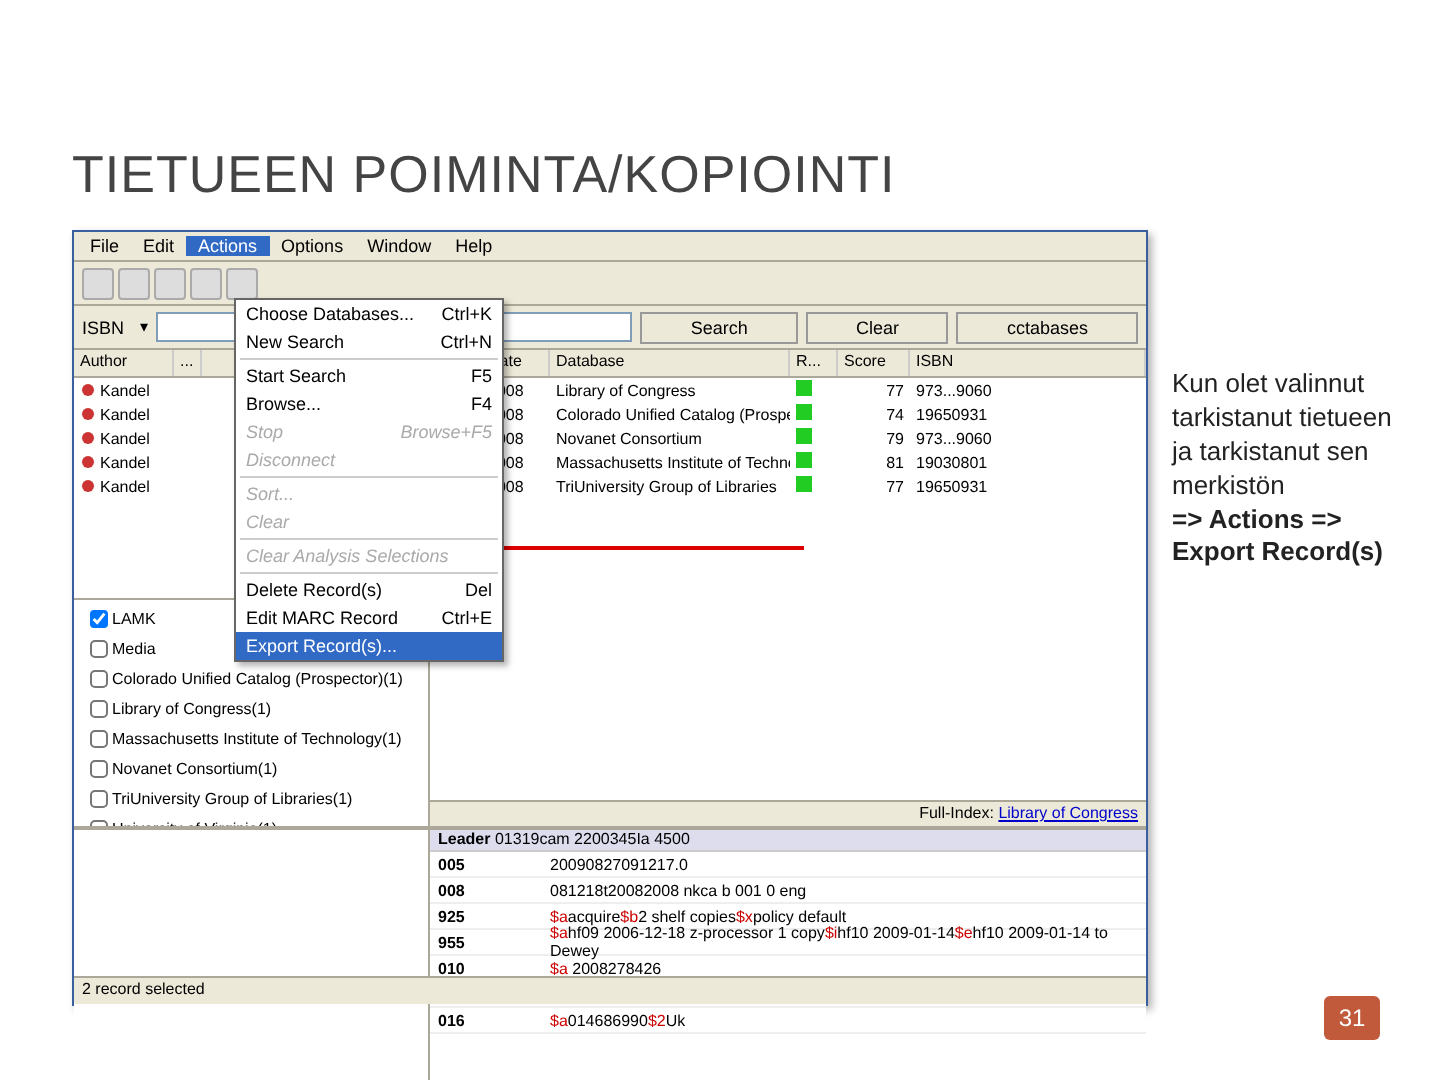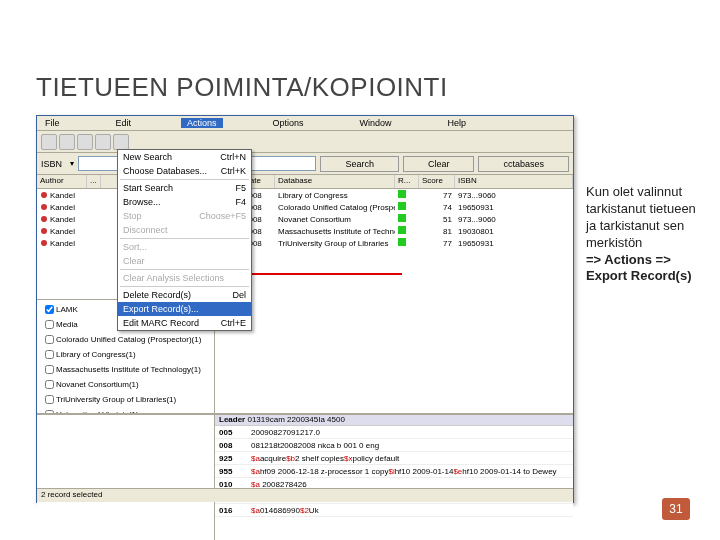--- a/index.html
+++ b/index.html
@@ -5,32 +5,32 @@
   * { box-sizing: border-box; font-family: Arial, sans-serif; }
   body { margin: 0; width: 720px; height: 540px; background: #fff; position: relative; overflow: hidden; }
   .slide-title { position: absolute; top: 72px; left: 36px; font-size: 26px; letter-spacing: 0.5px; color: #444; font-weight: 400; }
   .app-window { position: absolute; top: 115px; left: 36px; width: 538px; height: 388px; border: 1px solid #3a5f9f; box-shadow: 2px 2px 4px rgba(0,0,0,0.3); background: #ece9d8; font-size: 8px; }
   .titlebar { height: 18px; background: linear-gradient(#3f6ac5, #2754b0); color: #fff; display: flex; align-items: center; padding: 0 3px; }
   .titlebar .icon-placeholder { width: 12px; height: 12px; background: #fff; border-radius: 2px; margin-right: 4px; }
   .titlebar .title-text { flex: 1; font-size: 9px; font-weight: bold; }
   .win-buttons { display: flex; gap: 2px; }
   .win-btn { width: 14px; height: 13px; background: linear-gradient(#6a8fd8, #3a5fb0); border: 1px solid #1a3a80; border-radius: 2px; display: flex; align-items: center; justify-content: center; color: #fff; font-size: 8px; font-weight: bold; }
   .win-btn.close { background: linear-gradient(#e77, #c33); border-color: #a22; }
-  .menubar { height: 15px; background: #ece9d8; display: flex; align-items: center; padding: 0 2px; border-bottom: 1px solid #aca899; gap: 44px; }
+  .menubar { height: 15px; background: #ece9d8; display: flex; align-items: center; padding: 0 2px; border-bottom: 1px solid #aca899; }
   .menubar span { padding: 0 6px; font-size: 9px; }
   .menubar span.active { background: #316ac5; color: #fff; }
   .toolbar { height: 22px; background: #ece9d8; border-bottom: 1px solid #aca899; display: flex; align-items: center; padding: 0 4px; gap: 2px; }
   .toolbar-icon { width: 16px; height: 16px; background: #ddd; border: 1px solid #aaa; border-radius: 2px; }
   .search-row { height: 22px; background: #ece9d8; border-bottom: 1px solid #aca899; display: flex; align-items: center; padding: 0 4px; gap: 4px; }
   .search-row .label { font-size: 9px; padding-right: 4px; }
   .search-row input { height: 15px; flex: 1; border: 1px solid #7f9db9; font-size: 9px; padding: 0 2px; }
   .search-row .btn { height: 16px; padding: 0 24px; font-size: 9px; background: #ece9d8; border: 1px solid #999; }
   .dropdown-menu { position: absolute; top: 33px; left: 80px; width: 135px; background: #fff; border: 1px solid #666; box-shadow: 2px 2px 3px rgba(0,0,0,0.3); z-index: 10; font-size: 9px; }
   .menu-item { padding: 2px 5px; display: flex; justify-content: space-between; }
-  .menu-item.disabled { color: #aaa; }
+  .menu-item.disabled { color: #aaa; font-style: italic; }
   .menu-item.highlight { background: #316ac5; color: #fff; }
   .menu-sep { border-top: 1px solid #ccc; margin: 1px 2px; }
   .main-area { display: flex; height: 238px; }
   .left-pane { width: 178px; border-right: 1px solid #aca899; background: #fff; display: flex; flex-direction: column; }
   .results-header { height: 14px; background: #ece9d8; border-bottom: 1px solid #aca899; display: flex; font-size: 8px; }
   .results-header div { border-right: 1px solid #ccc; padding: 1px 3px; }
   .results-header div:first-child { width: 50px; }
   .results-body { flex: 1; background: #fff; }
   .result-row { height: 12px; display: flex; align-items: center; font-size: 8px; padding-left: 4px; }
   .result-row .dot { width: 6px; height: 6px; background: #c33; border-radius: 50%; margin-right: 3px; }
@@ -46,21 +46,21 @@
   .grid-row div { padding: 0 3px; overflow: hidden; white-space: nowrap; }
   .gc-1{width:26px}.gc-2{width:34px}.gc-3{width:120px}.gc-4{width:24px}.gc-4 span{display:inline-block;width:8px;height:8px;background:#2c2}.gc-5{width:36px;text-align:right}.gc-6{flex:1}
   .path-row { height: 13px; border-top: 1px solid #aca899; background: #ece9d8; font-size: 8px; padding: 1px 4px; text-align: right; }
   .path-row a { color: #00c; text-decoration: underline; }
   .lower-pane { height: 160px; border-top: 2px solid #aca899; background: #fff; display: flex; }
   .marc-left { width: 178px; border-right: 1px solid #aca899; background: #fff; }
   .marc-right { flex: 1; overflow-y: auto; background: #fff; }
   .marc-header { height: 11px; background: #dde; font-size: 8px; padding: 0 4px; border-bottom: 1px solid #ccc; }
   .marc-row { display: flex; font-size: 8px; border-bottom: 1px solid #eee; height: 13px; align-items: center; }
   .marc-tag { width: 32px; padding: 0 4px; font-weight: bold; }
-  .marc-val { flex: 1; padding: 0 4px; }
+  .marc-val { flex: 1; padding: 0 4px; margin-left: 24px; }
   .marc-val .sub { color: #c00; }
   .statusbar { position: absolute; bottom: 0; left: 0; right: 0; height: 14px; background: #ece9d8; border-top: 1px solid #aca899; font-size: 8px; padding: 1px 4px; }
   .arrow { position: absolute; top: 273px; left: 122px; width: 280px; height: 2px; background: #d00; z-index: 5; }
   .arrow::before { content: ''; position: absolute; left: -8px; top: -4px; border: 5px solid transparent; border-right: 10px solid #d00; }
   .side-text { position: absolute; top: 184px; left: 586px; width: 120px; font-size: 13px; line-height: 1.3; color: #222; }
   .page-num { position: absolute; bottom: 20px; right: 30px; width: 28px; height: 22px; background: #c05a3a; color: #fff; display: flex; align-items: center; justify-content: center; font-size: 12px; border-radius: 3px; }
 </style>
 </head>
 <body>
 
@@ -87,39 +87,39 @@
     <span class="label">ISBN</span>
     <span style="font-size:8px">▾</span>
     <input style="">
     <button class="btn">Search</button>
     <button class="btn">Clear</button>
     <button class="btn">cctabases</button>
   </div>
 
   <div class="dropdown-menu" id="actions-menu">
       <div class="menu-item">
+        <span>Choose Databases...</span>
+        <span>Ctrl+K</span>
+      </div>
+      <div class="menu-item">
         <span>New Search</span>
         <span>Ctrl+N</span>
       </div>
-      <div class="menu-item">
-        <span>Choose Databases...</span>
-        <span>Ctrl+K</span>
-      </div>
       <div class="menu-sep"></div>
       <div class="menu-item">
         <span>Start Search</span>
         <span>F5</span>
       </div>
       <div class="menu-item">
         <span>Browse...</span>
         <span>F4</span>
       </div>
       <div class="menu-item disabled">
         <span>Stop</span>
-        <span>Choose+F5</span>
+        <span>Browse+F5</span>
       </div>
       <div class="menu-item disabled">
         <span>Disconnect</span>
         <span></span>
       </div>
       <div class="menu-sep"></div>
       <div class="menu-item disabled">
         <span>Sort...</span>
         <span></span>
       </div>
@@ -130,27 +130,27 @@
       <div class="menu-sep"></div>
       <div class="menu-item disabled">
         <span>Clear Analysis Selections</span>
         <span></span>
       </div>
       <div class="menu-sep"></div>
       <div class="menu-item">
         <span>Delete Record(s)</span>
         <span>Del</span>
       </div>
+      <div class="menu-item">
+        <span>Edit MARC Record</span>
+        <span>Ctrl+E</span>
+      </div>
       <div class="menu-item highlight">
         <span>Export Record(s)...</span>
         <span></span>
-      </div>
-      <div class="menu-item">
-        <span>Edit MARC Record</span>
-        <span>Ctrl+E</span>
       </div>
     </div>
 
   <div class="main-area">
     <div class="left-pane">
       <div class="results-header">
         <div>Author</div>
           <div>...</div>
       </div>
       <div class="results-body" id="results-body">
@@ -195,40 +195,43 @@
             <div class="gc-3">Colorado Unified Catalog (Prospector)</div>
             <div class="gc-4"><span></span></div>
             <div class="gc-5">74</div>
             <div class="gc-6">19650931</div>
           </div>
           <div class="grid-row">
             <div class="gc-1">ert..</div>
             <div class="gc-2">2008</div>
             <div class="gc-3">Novanet Consortium</div>
             <div class="gc-4"><span></span></div>
-            <div class="gc-5">51</div>
+            <div class="gc-5">79</div>
             <div class="gc-6">973...9060</div>
           </div>
           <div class="grid-row">
             <div class="gc-1">len..</div>
             <div class="gc-2">2008</div>
             <div class="gc-3">Massachusetts Institute of Technology</div>
             <div class="gc-4"><span></span></div>
             <div class="gc-5">81</div>
             <div class="gc-6">19030801</div>
           </div>
           <div class="grid-row">
             <div class="gc-1">len..</div>
             <div class="gc-2">2008</div>
             <div class="gc-3">TriUniversity Group of Libraries</div>
             <div class="gc-4"><span></span></div>
             <div class="gc-5">77</div>
             <div class="gc-6">19650931</div>
           </div>
         </div>
+      <div class="path-row">
+        <span>Full-Index:</span> <a>Library of Congress</a>
+      </div>
     </div>
   </div>
 
   <div class="lower-pane">
     <div class="marc-left"></div>
     <div class="marc-right" id="marc-right">
       <div class="marc-header">
         <b>Leader</b> <span>01319cam  2200345Ia 4500</span>
       </div>
     <div class="marc-row">

